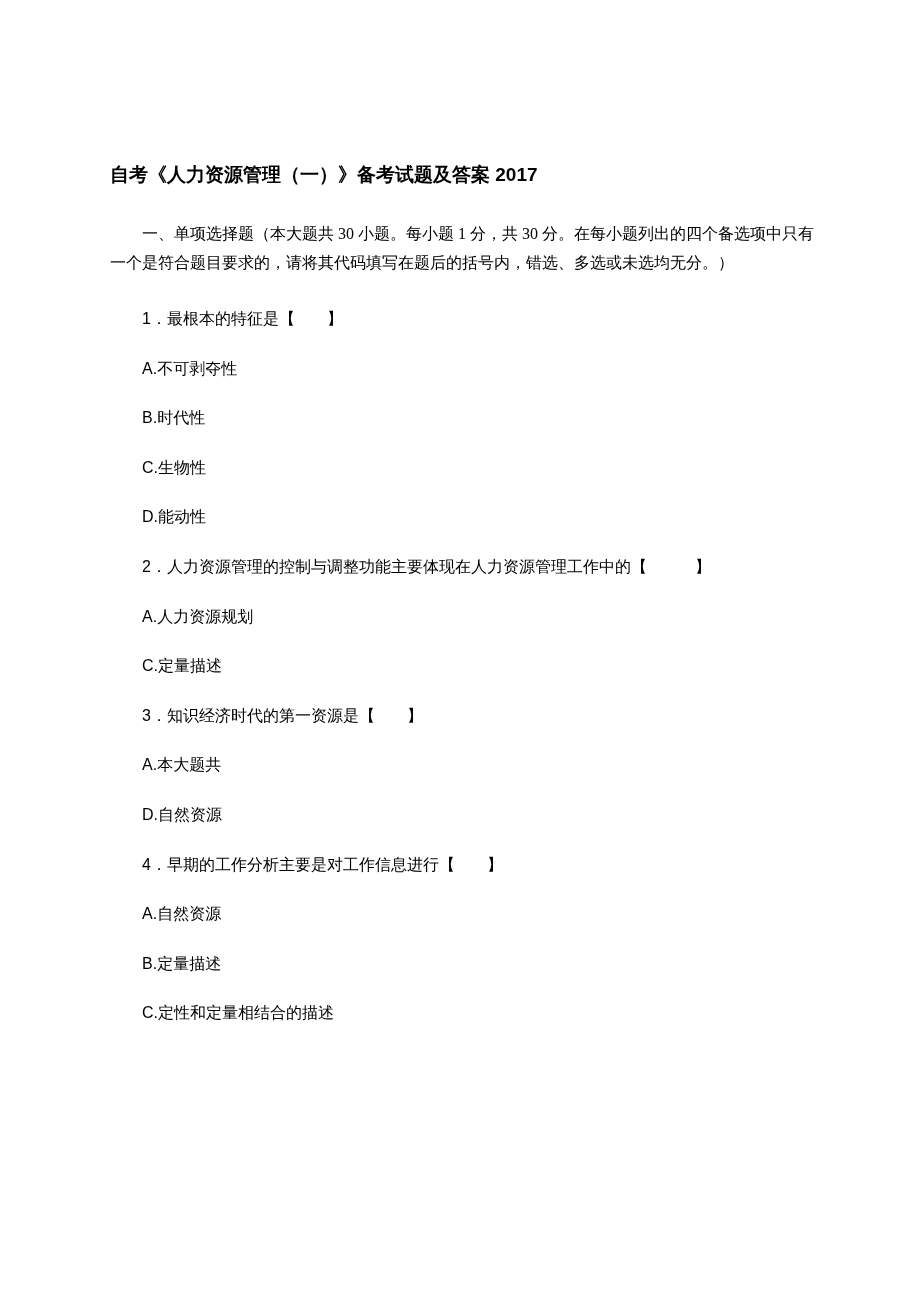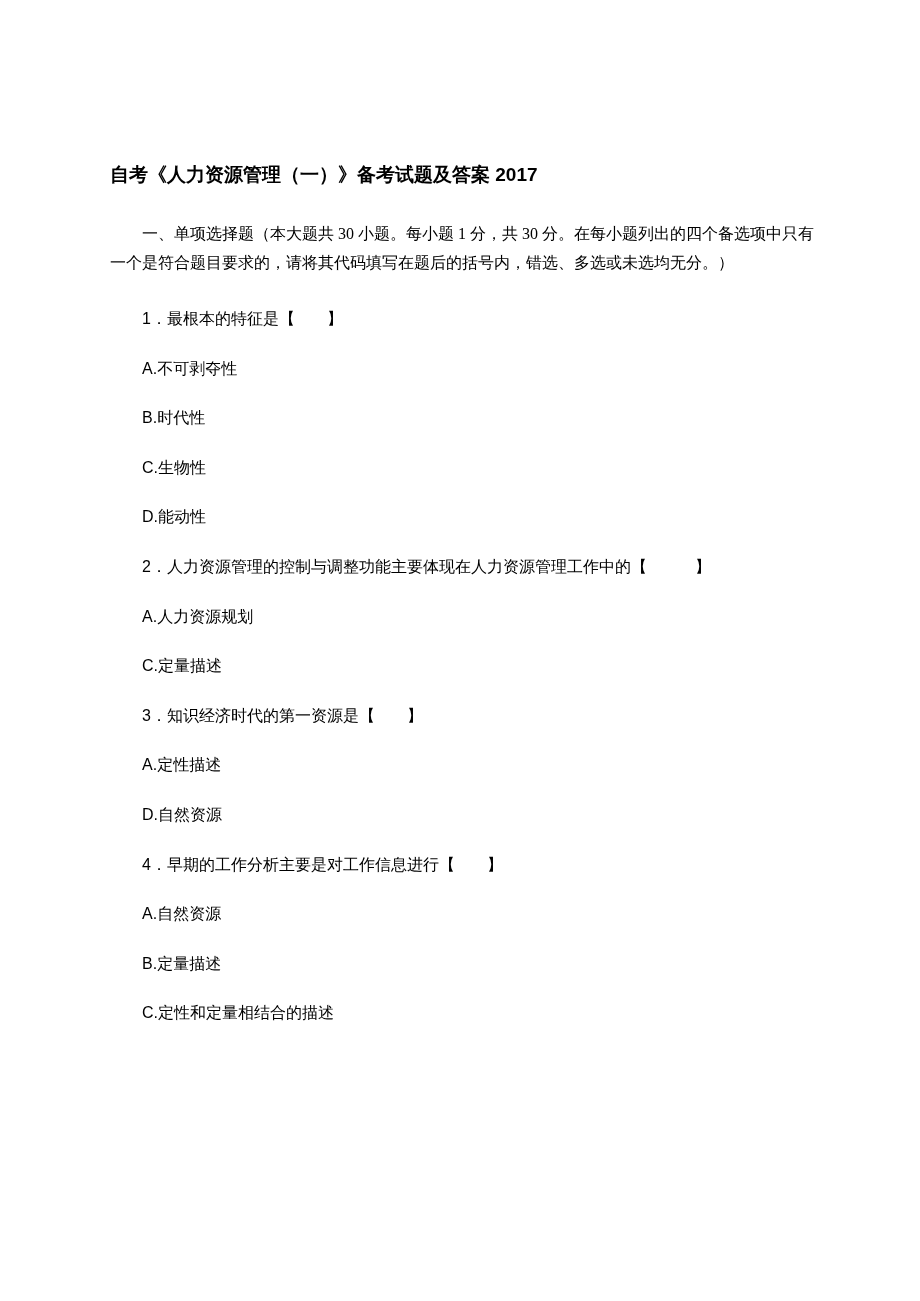--- a/index.html
+++ b/index.html
@@ -51,19 +51,19 @@
 <div id="questions">
     <div class="question"><span class="latin">1</span><span>．最根本的特征是【　　】</span></div>
     <div class="option"><span class="latin">A.</span><span>不可剥夺性</span></div>
     <div class="option"><span class="latin">B.</span><span>时代性</span></div>
     <div class="option"><span class="latin">C.</span><span>生物性</span></div>
     <div class="option"><span class="latin">D.</span><span>能动性</span></div>
     <div class="question"><span class="latin">2</span><span>．人力资源管理的控制与调整功能主要体现在人力资源管理工作中的【　　　】</span></div>
     <div class="option"><span class="latin">A.</span><span>人力资源规划</span></div>
     <div class="option"><span class="latin">C.</span><span>定量描述</span></div>
     <div class="question"><span class="latin">3</span><span>．知识经济时代的第一资源是【　　】</span></div>
-    <div class="option"><span class="latin">A.</span><span>定性描述</span></div>
+    <div class="option"><span class="latin">A.</span><span>本大题共</span></div>
     <div class="option"><span class="latin">D.</span><span>自然资源</span></div>
     <div class="question"><span class="latin">4</span><span>．早期的工作分析主要是对工作信息进行【　　】</span></div>
     <div class="option"><span class="latin">A.</span><span>自然资源</span></div>
     <div class="option"><span class="latin">B.</span><span>定量描述</span></div>
     <div class="option"><span class="latin">C.</span><span>定性和定量相结合的描述</span></div>
   </div>
 
 </body></html>

